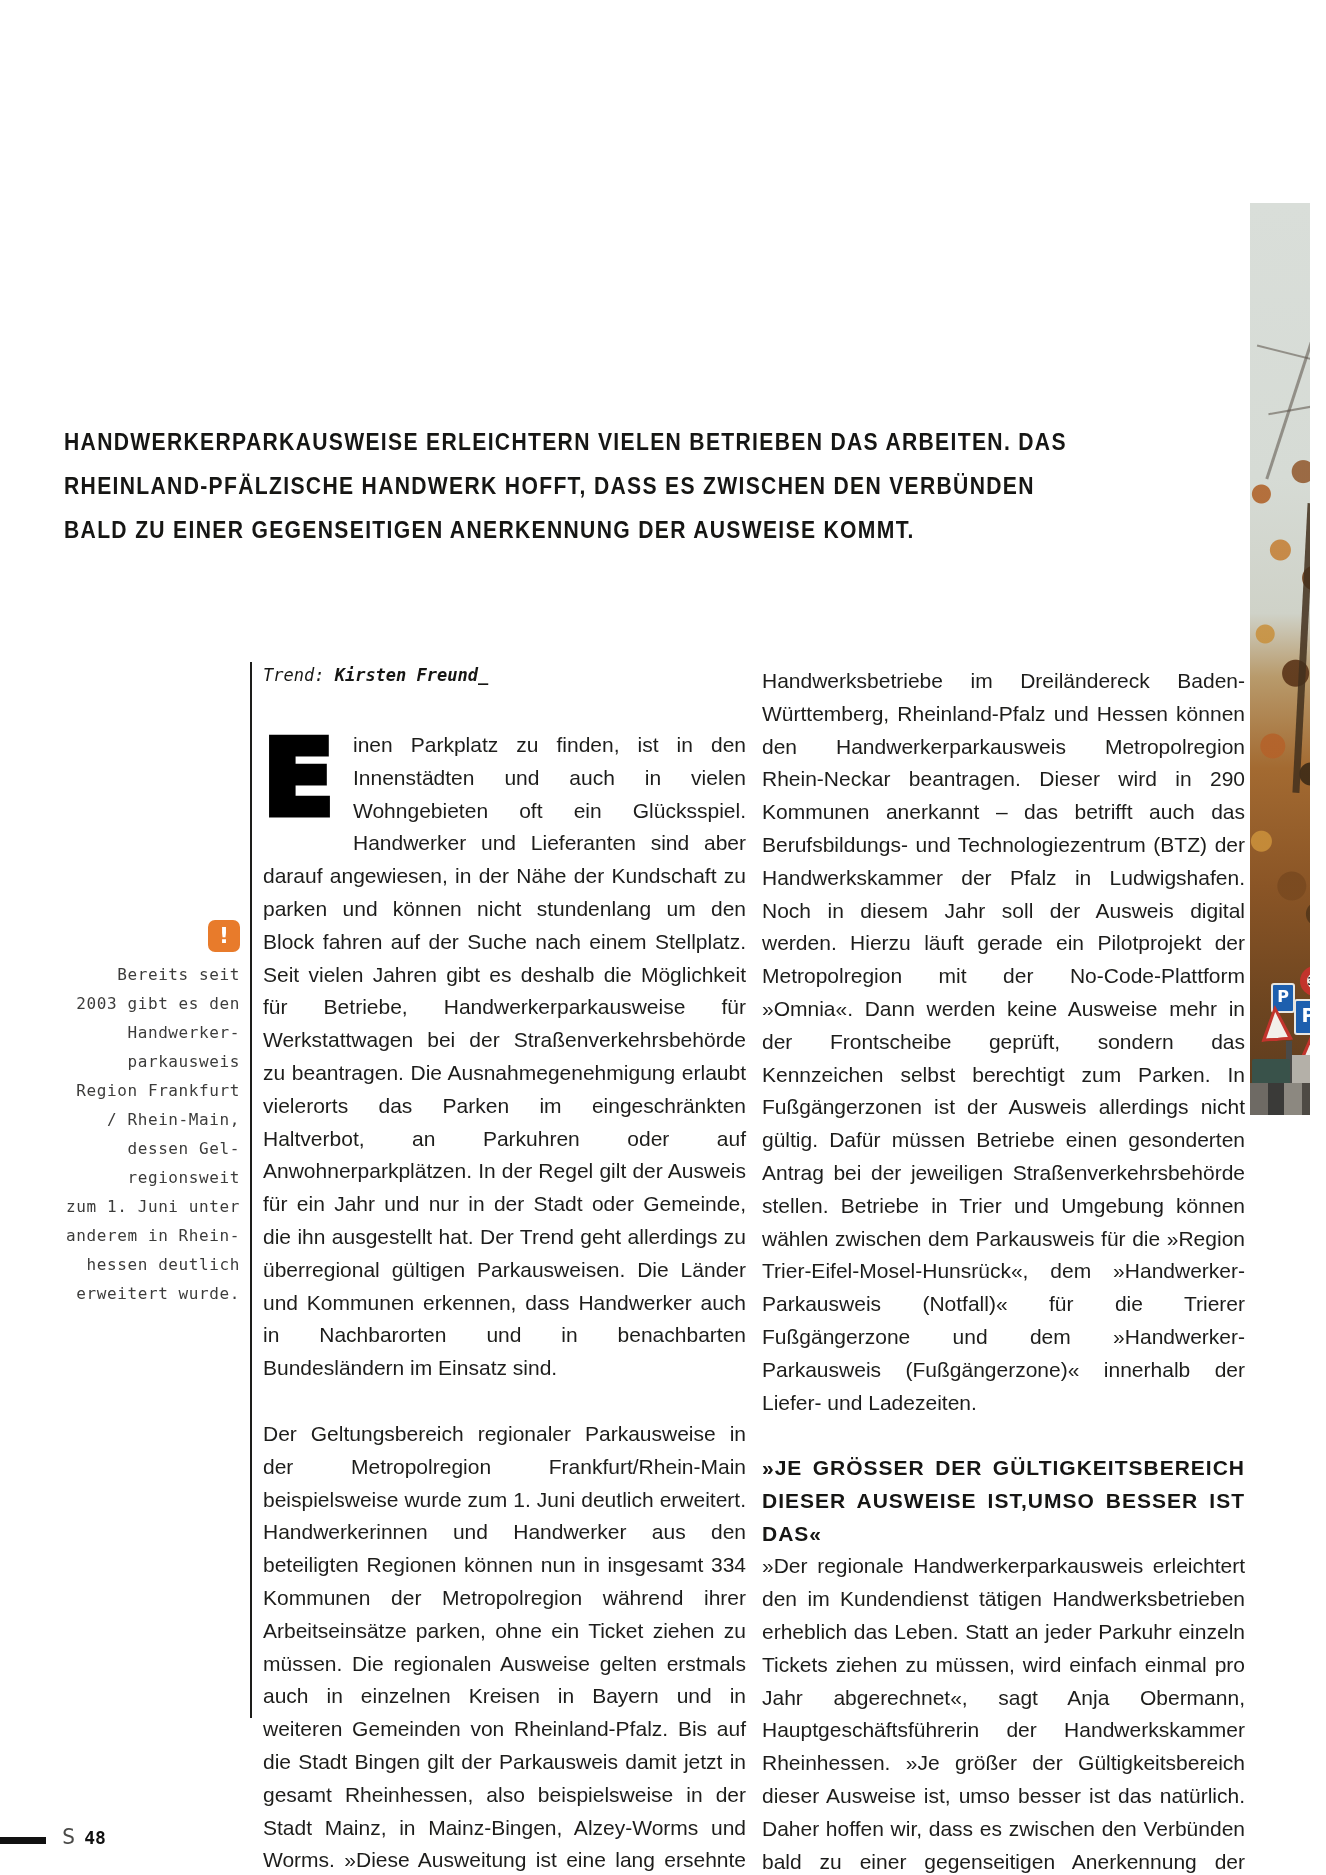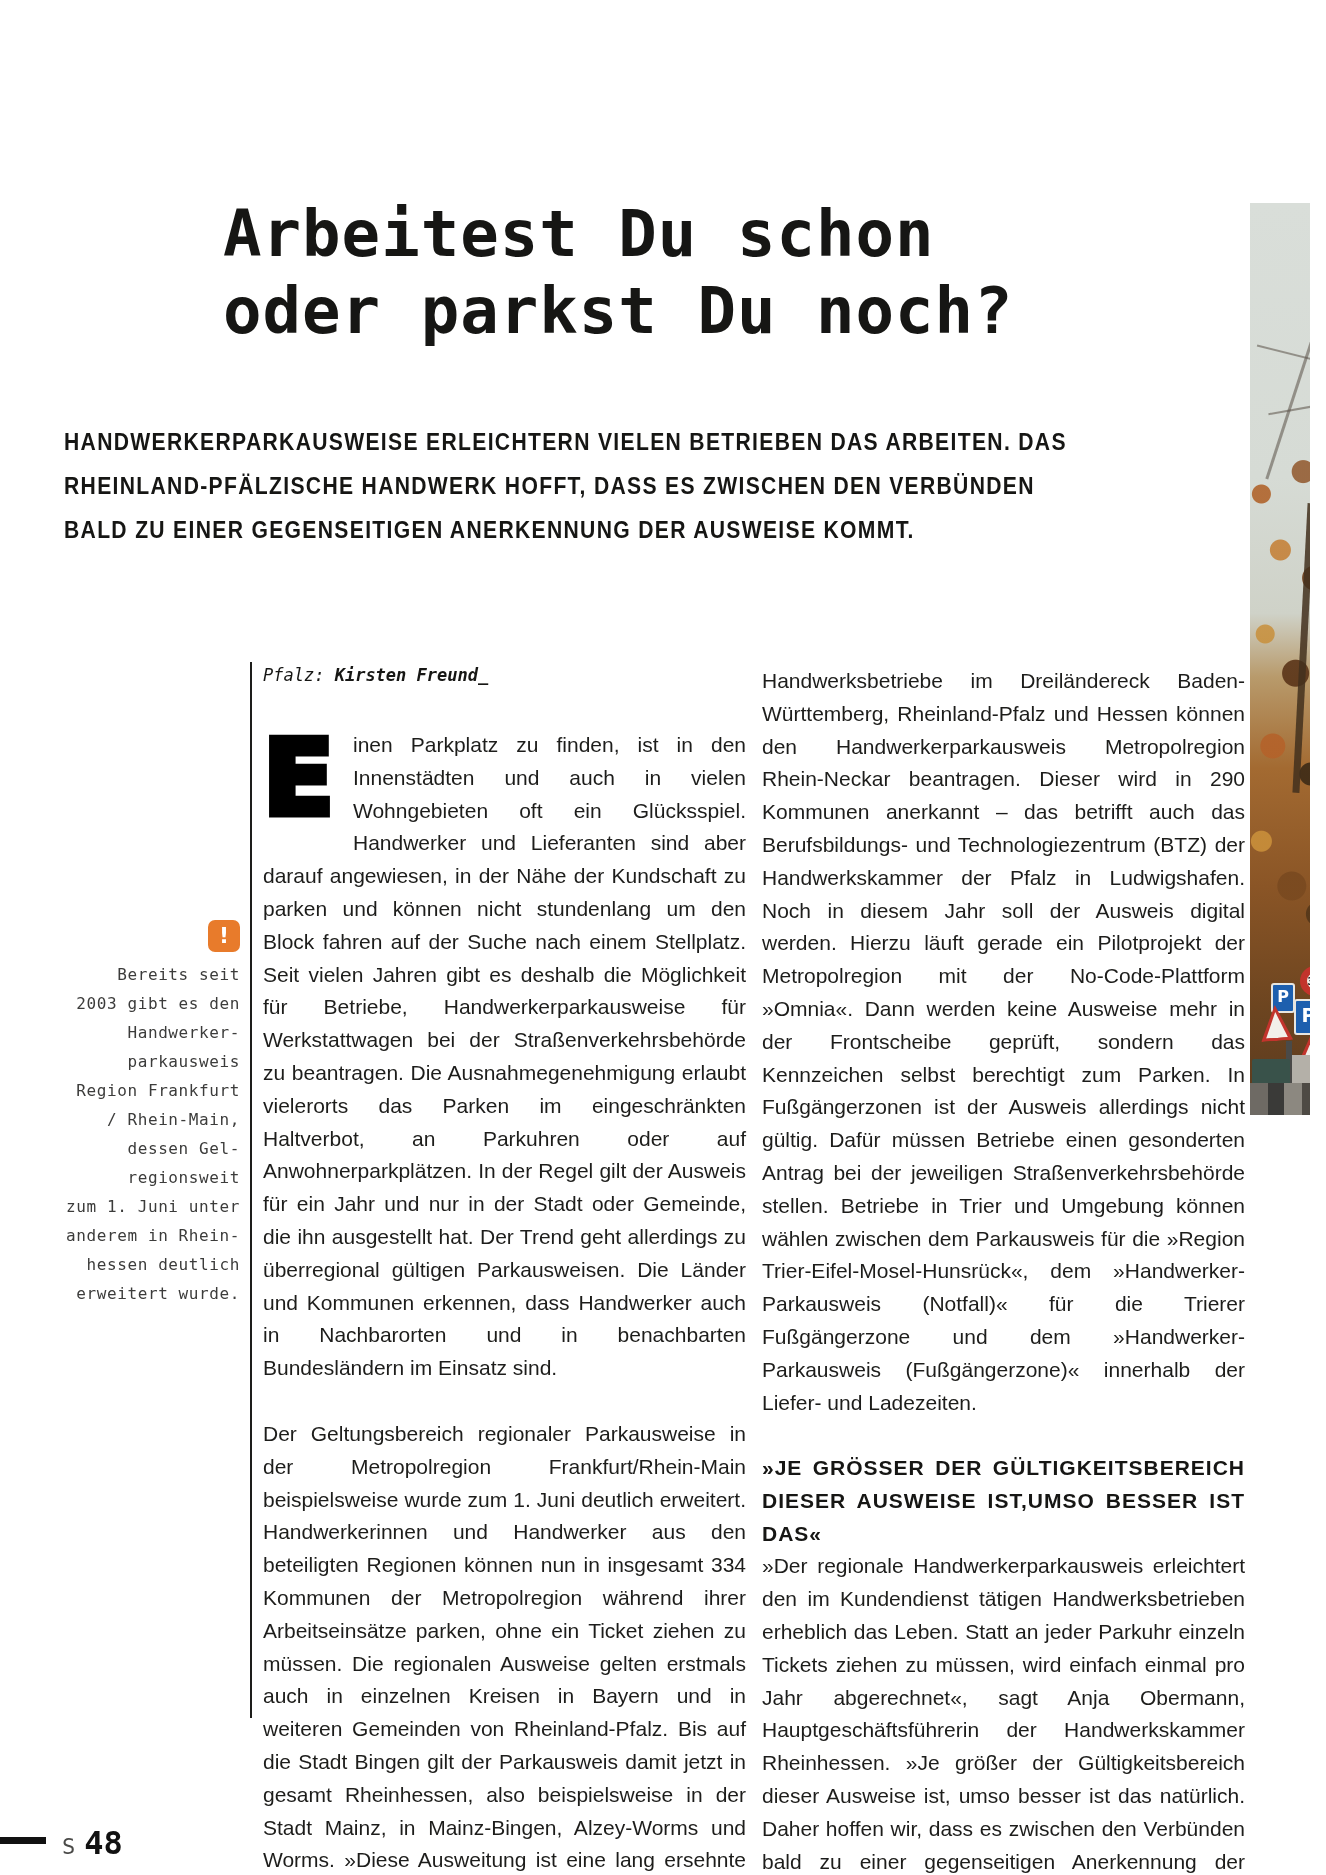--- a/index.html
+++ b/index.html
@@ -92,35 +92,31 @@
   .pole{position:absolute;left:36px;top:838px;width:6px;height:60px;background:#4a4a48;}
   .photo-bottom{position:absolute;left:0;top:880px;width:76px;height:32px;
     background:linear-gradient(90deg,#6e6a64 0 18px,#3a3a38 18px 34px,#8c8880 34px 52px,
                #4e4a44 52px 66px,#777369 66px 76px);}
 
   
   .footer-dash{position:absolute;left:0;top:1837px;width:46px;height:7px;background:#111;}
   .footer-page{position:absolute;left:62px;top:1824px;font-family:"DejaVu Sans Mono",monospace;
                white-space:nowrap;}
   .footer-page .s{font-size:22px;color:#4a4a48;letter-spacing:1px;}
-  .footer-page .num{font-size:32px;font-weight:bold;color:#111;margin-left:8px;}
+  .footer-page .num{font-size:18px;font-weight:bold;color:#111;margin-left:8px;}
   .footer-right{position:absolute;right:81px;top:1912px;font-family:"DejaVu Sans Mono",monospace;
                 font-size:17px;letter-spacing:0.5px;white-space:nowrap;}
   .footer-right .issue{font-weight:bold;color:#111;}
   .footer-right .region{color:#8f8f8f;margin-left:16px;}
 </style>
 </head>
 <body>
 
 <div class="page">
 
-  <div class="title">
-    <div>Arbeitest Du schon</div>
-    <div>oder parkst Du noch?</div>
-  </div>
 
   <div class="standfirst">
     <div>HANDWERKERPARKAUSWEISE ERLEICHTERN VIELEN BETRIEBEN DAS ARBEITEN. DAS</div>
     <div>RHEINLAND-PFÄLZISCHE HANDWERK HOFFT, DASS ES ZWISCHEN DEN VERBÜNDEN</div>
     <div>BALD ZU EINER GEGENSEITIGEN ANERKENNUNG DER AUSWEISE KOMMT.</div>
   </div>
 
   <div class="sidebar">
     <span class="alert-icon">!</span>
     <div class="sidebar-text">
@@ -135,21 +131,21 @@
       <div>zum 1. Juni unter</div>
       <div>anderem in Rhein-</div>
       <div>hessen deutlich</div>
       <div>erweitert wurde.</div>
     </div>
   </div>
 
   <div class="vrule"></div>
 
   <div class="col col1">
-    <p class="byline"><span>Pfalz:</span> <span class="author">Kirsten Freund_</span></p>
+    <p class="byline"><span>Trend:</span> <span class="author">Kirsten Freund_</span></p>
     <p class="body"><span class="dropcap">
           <span class="dropcap-glyph">E</span>
         </span><span>inen Parkplatz zu finden, ist in den Innenstädten und auch in vielen Wohngebieten oft ein Glücksspiel. Handwerker und Lieferanten sind aber darauf angewiesen, in der Nähe der Kundschaft zu parken und können nicht stundenlang um den Block fahren auf der Suche nach einem Stellplatz. Seit vielen Jahren gibt es deshalb die Möglichkeit für Betriebe, Handwerkerparkausweise für Werkstattwagen bei der Straßenverkehrsbehörde zu beantragen. Die Ausnahmegenehmigung erlaubt vielerorts das Parken im eingeschränkten Haltverbot, an Parkuhren oder auf Anwohnerparkplätzen. In der Regel gilt der Ausweis für ein Jahr und nur in der Stadt oder Gemeinde, die ihn ausgestellt hat. Der Trend geht allerdings zu überregional gültigen Parkausweisen. Die Länder und Kommunen erkennen, dass Handwerker auch in Nachbarorten und in benachbarten Bundesländern im Einsatz sind.</span></p>
     <p class="body"><span>Der Geltungsbereich regionaler Parkausweise in der Metropolregion Frankfurt/Rhein-Main beispielsweise wurde zum 1. Juni deutlich erweitert. Handwerkerinnen und Handwerker aus den beteiligten Regionen können nun in insgesamt 334 Kommunen der Metropolregion während ihrer Arbeitseinsätze parken, ohne ein Ticket ziehen zu müssen. Die regionalen Ausweise gelten erstmals auch in einzelnen Kreisen in Bayern und in weiteren Gemeinden von Rheinland-Pfalz. Bis auf die Stadt Bingen gilt der Parkausweis damit jetzt in gesamt Rheinhessen, also beispielsweise in der Stadt Mainz, in Mainz-Bingen, Alzey-Worms und Worms. »Diese Ausweitung ist eine lang ersehnte Verbesserung für die in Worms ansässigen, regionsweit tätigen Handwerksbetriebe«, betonte Stephanie Lohr, Bürgermeisterin von Worms, vor der Presse.</span></p>
   </div>
 
   <div class="col col2">
     <p class="body" style="margin-top:0;"><span>Handwerksbetriebe im Dreiländereck Baden-Württemberg, Rheinland-Pfalz und Hessen können den Handwerkerparkausweis Metropolregion Rhein-Neckar beantragen. Dieser wird in 290 Kommunen anerkannt – das betrifft auch das Berufsbildungs- und Technologiezentrum (BTZ) der Handwerkskammer der Pfalz in Ludwigshafen. Noch in diesem Jahr soll der Ausweis digital werden. Hierzu läuft gerade ein Pilotprojekt der Metropolregion mit der No-Code-Plattform »Omnia«. Dann werden keine Ausweise mehr in der Frontscheibe geprüft, sondern das Kennzeichen selbst berechtigt zum Parken. In Fußgängerzonen ist der Ausweis allerdings nicht gültig. Dafür müssen Betriebe einen gesonderten Antrag bei der jeweiligen Straßenverkehrsbehörde stellen. Betriebe in Trier und Umgebung können wählen zwischen dem Parkausweis für die »Region Trier-Eifel-Mosel-Hunsrück«, dem »Handwerker-Parkausweis (Notfall)« für die Trierer Fußgängerzone und dem »Handwerker-Parkausweis (Fußgängerzone)« innerhalb der Liefer- und Ladezeiten.</span></p>
     <p class="subhead">»JE GRÖSSER DER GÜLTIGKEITSBEREICH DIESER AUSWEISE IST,UMSO BESSER IST DAS«</p>
     <p class="body"><span>»Der regionale Handwerkerparkausweis erleichtert den im Kundendienst tätigen Handwerksbetrieben erheblich das Leben. Statt an jeder Parkuhr einzeln Tickets ziehen zu müssen, wird einfach einmal pro Jahr abgerechnet«, sagt Anja Obermann, Hauptgeschäftsführerin der Handwerkskammer Rheinhessen. »Je größer der Gültigkeitsbereich dieser Ausweise ist, umso besser ist das natürlich. Daher hoffen wir, dass es zwischen den Verbünden bald zu einer gegenseitigen Anerkennung der Ausweise kommt.«</span></p>

